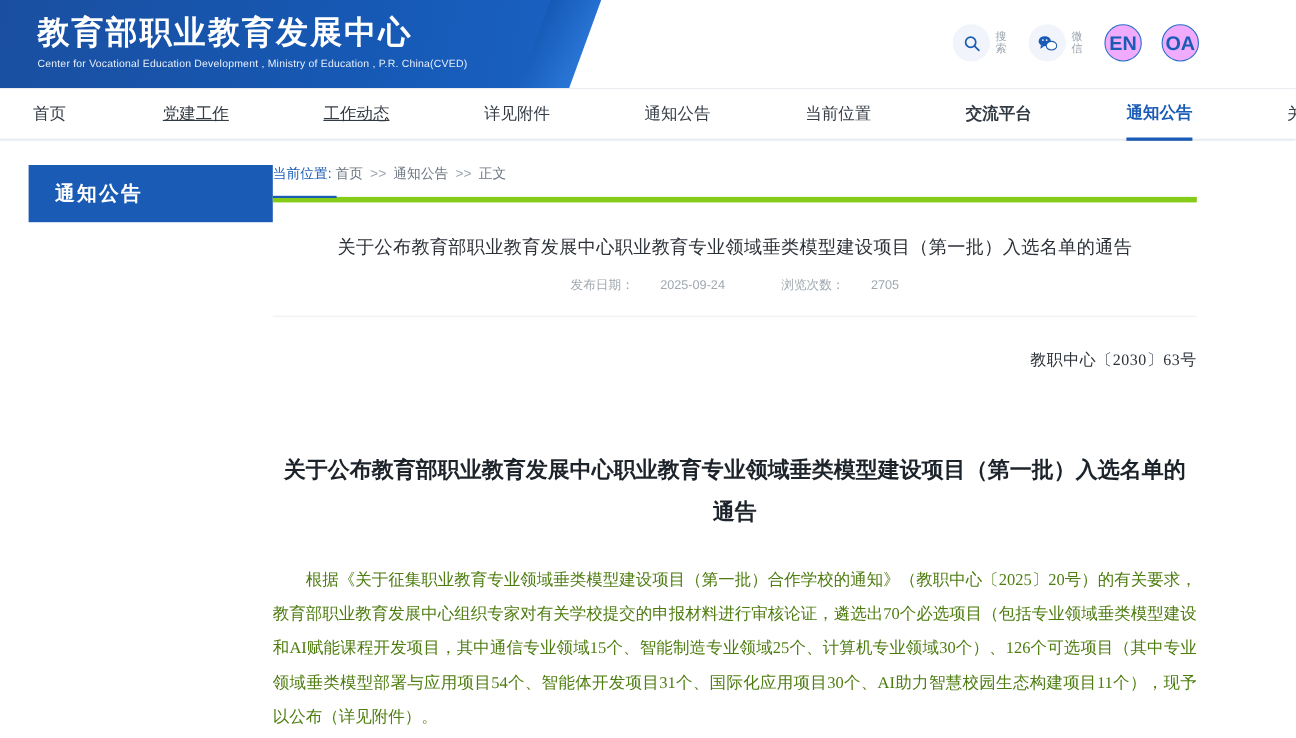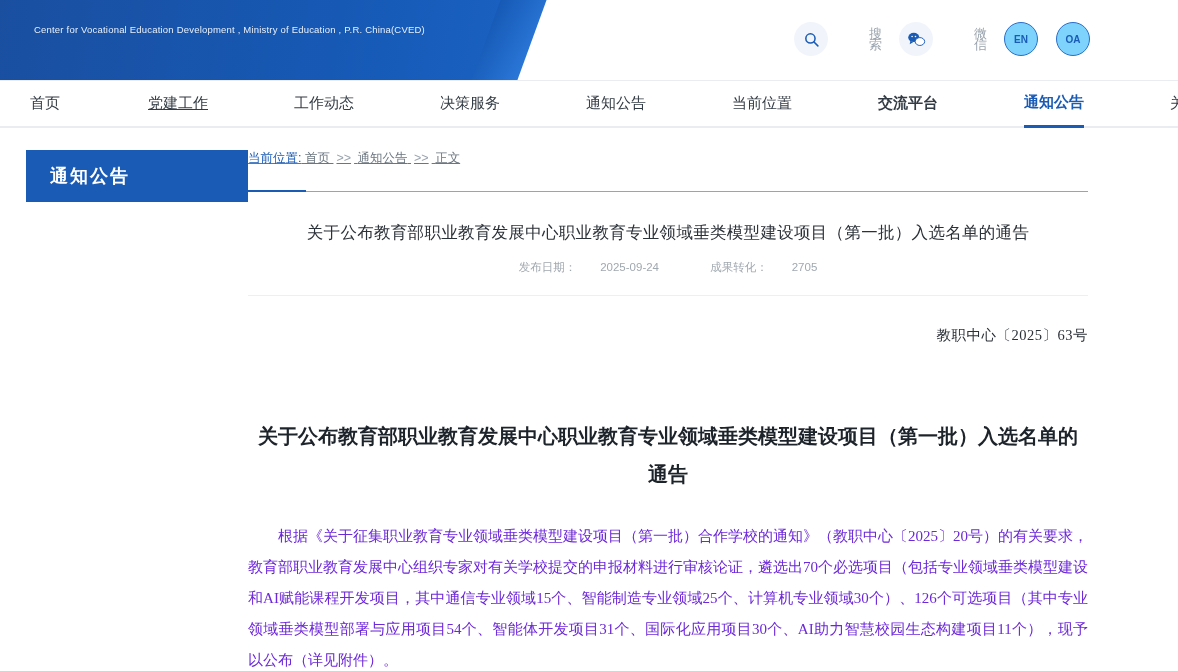--- a/index.html
+++ b/index.html
@@ -74,32 +74,31 @@
   .circ {
     width: 34px; height: 34px;
     border-radius: 50%;
     background: #f1f5fb;
     display: flex;
     align-items: center;
     justify-content: center;
     color: #1a5bb5;
   }
   .circ.outline {
-    background: #7dd3fc;
+    background: #f0abfc;
     border: 1px solid #2a6fc9;
     color: #1a5bb5;
+    font-size: 18px;
+    font-weight: bold;
+  }
+  .tool-label {
     font-size: 10px;
-    font-weight: bold;
-  }
-  .tool-label {
-    font-size: 13px;
     color: #9aa3ad;
     line-height: 11px;
     width: 12px;
-    margin-left: 36px;
   }
 
   
   .nav {
     height: 48px;
     border-top: 1px solid #e9edf2;
     border-bottom: 2px solid #e9edf2;
     display: flex;
     align-items: center;
     position: relative;
@@ -150,24 +149,23 @@
 
   .content {
     flex: 1;
     padding-right: 90px;
     padding-top: 22px;
   }
 
   .crumb {
     font-size: 12.5px;
     color: #6c7680;
-    padding-bottom: 24px;
-    border-bottom: 1px solid #84cc16;
+    padding-bottom: 12px;
+    border-bottom: 5px solid #84cc16;
     position: relative;
-    text-decoration: underline;
   }
   .crumb-label { color: #1a5bb5; }
   .crumb::before {
     content: "";
     position: absolute;
     left: 0; bottom: -1px;
     width: 58px; height: 2px;
     background: #1a5bb5;
   }
   .crumb a {
@@ -210,34 +208,35 @@
     line-height: 38px;
     color: #1d232a;
     padding: 0 10px;
     font-family: "Liberation Serif", "DejaVu Serif", serif;
   }
 
   .para {
     margin-top: 28px;
     font-size: 15px;
     line-height: 31px;
-    color: #6d28d9;
+    color: #4d7c0f;
     text-align: justify;
     text-indent: 2em;
     font-family: "Liberation Serif", "DejaVu Serif", serif;
   }
 </style>
 </head>
 <body>
 
 <div class="header">
   <div class="header-blue"></div>
   <div class="header-slash"></div>
 
   <div class="logo-wrap">
+    <div class="logo-cn">教育部职业教育发展中心</div>
     <div class="logo-en">Center for Vocational Education Development , Ministry of Education , P.R. China(CVED)</div>
   </div>
 
   <div class="header-tools">
 
     <div class="tool">
       <div class="circ">
         <svg width="17" height="17" viewBox="0 0 24 24" fill="none" stroke="currentColor" stroke-width="2.2">
           <circle cx="10.5" cy="10.5" r="6.5"></circle>
           <line x1="15.5" y1="15.5" x2="21" y2="21" stroke-linecap="round"></line>
@@ -266,22 +265,22 @@
     <div class="tool">
       <div class="circ outline">OA</div>
     </div>
 
   </div>
 </div>
 
 <div class="nav">
   <div class="nav-item" style="margin-left:20px;">首页</div>
   <div class="nav-item" style="margin-left:68px;text-decoration:underline;">党建工作</div>
-  <div class="nav-item" style="margin-left:66px;">工作动态</div>
-  <div class="nav-item" style="margin-left:66px;">决策服务</div>
+  <div class="nav-item" style="margin-left:66px;text-decoration:underline;">工作动态</div>
+  <div class="nav-item" style="margin-left:66px;">详见附件</div>
   <div class="nav-item" style="margin-left:66px;">通知公告</div>
   <div class="nav-item" style="margin-left:66px;">当前位置</div>
   <div class="nav-item" style="margin-left:66px;font-weight:bold;">交流平台</div>
   <div class="nav-item active" style="margin-left:66px;">通知公告</div>
   <div class="nav-item" style="margin-left:66px;">关于我们</div>
 </div>
 
 <div class="body-wrap">
 
   <div class="sidebar">
@@ -296,23 +295,23 @@
       <span class="sep">&gt;&gt;</span>
       <a href="#">通知公告</a>
       <span class="sep">&gt;&gt;</span>
       <a href="#">正文</a>
     </div>
 
     <div class="art-title">关于公布教育部职业教育发展中心职业教育专业领域垂类模型建设项目（第一批）入选名单的通告</div>
 
     <div class="art-meta">
       <span><span>发布日期：</span><span>2025-09-24</span></span>
-      <span><span>成果转化：</span><span>2705</span></span>
-    </div>
-
-    <div class="doc-no">教职中心〔2025〕63号</div>
+      <span><span>浏览次数：</span><span>2705</span></span>
+    </div>
+
+    <div class="doc-no">教职中心〔2030〕63号</div>
 
     <div class="doc-title">关于公布教育部职业教育发展中心职业教育专业领域垂类模型建设项目（第一批）入选名单的通告</div>
 
     <div class="para">根据《关于征集职业教育专业领域垂类模型建设项目（第一批）合作学校的通知》（教职中心〔2025〕20号）的有关要求，教育部职业教育发展中心组织专家对有关学校提交的申报材料进行审核论证，遴选出70个必选项目（包括专业领域垂类模型建设和AI赋能课程开发项目，其中通信专业领域15个、智能制造专业领域25个、计算机专业领域30个）、126个可选项目（其中专业领域垂类模型部署与应用项目54个、智能体开发项目31个、国际化应用项目30个、AI助力智慧校园生态构建项目11个），现予以公布（详见附件）。</div>
 
   </div>
 </div>
 
 </body></html>

